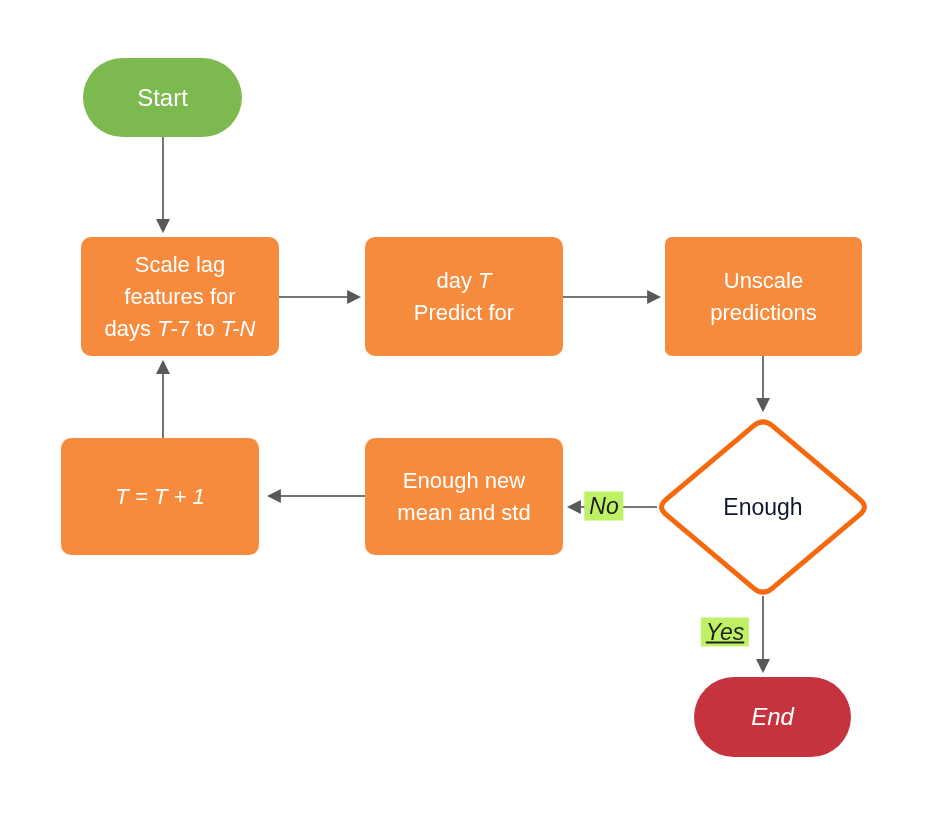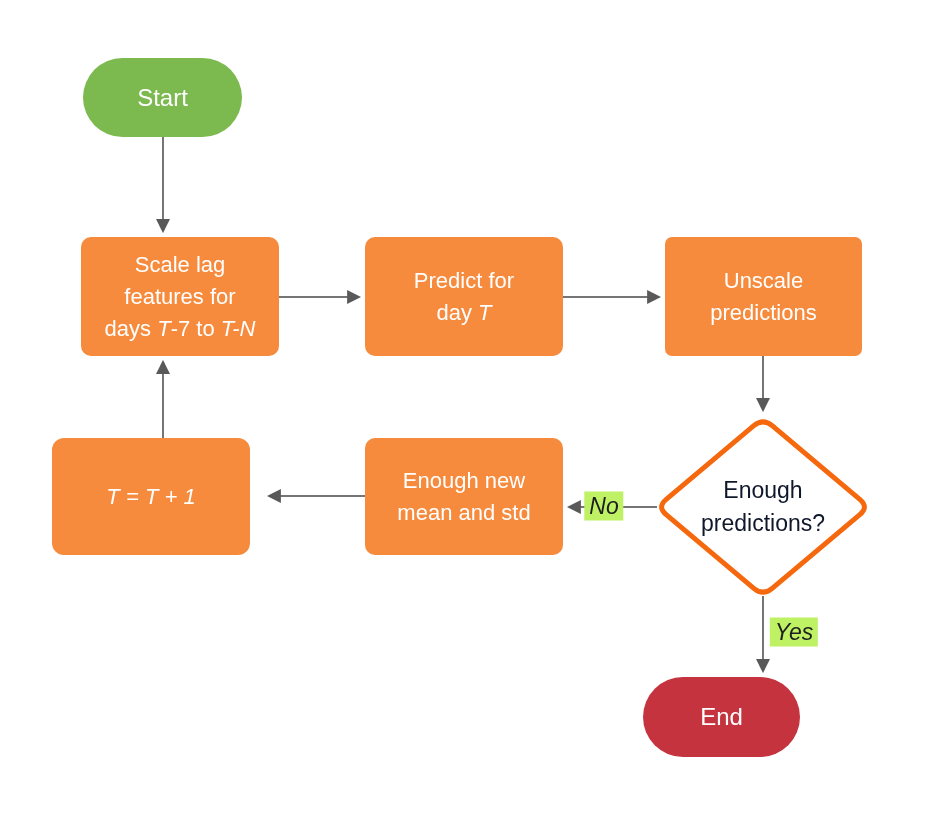--- a/index.html
+++ b/index.html
@@ -92,52 +92,51 @@
   <div class="node process" style="left:81px; top:237px; width:198px; height:119px;">
     <div>
       <span class="ln"><span>Scale lag</span></span>
       <span class="ln"><span>features for</span></span>
       <span class="ln"><span>days </span><em>T</em><span>-7 to </span><em>T-N</em></span>
     </div>
   </div>
 
   <div class="node process" style="left:365px; top:237px; width:198px; height:119px;">
     <div>
+      <span class="ln"><span>day </span><em>T</em></span>
       <span class="ln"><span>Predict for</span></span>
-      <span class="ln"><span>day </span><em>T</em></span>
     </div>
   </div>
 
   <div class="node process" style="left:665px; top:237px; width:197px; height:119px;border-radius:7px;">
     <div>
       <span class="ln"><span>Unscale</span></span>
       <span class="ln"><span>predictions</span></span>
     </div>
   </div>
 
-  <div class="node process" style="left:52px; top:438px; width:198px; height:117px;border-radius:12px;">
+  <div class="node process" style="left:61px; top:438px; width:198px; height:117px;">
     <div>
       <em>T</em><em> = </em><em>T</em><em> + 1</em>
     </div>
   </div>
 
   <div class="node process" style="left:365px; top:438px; width:198px; height:117px;">
     <div>
       <span class="ln"><span>Enough new</span></span>
       <span class="ln"><span>mean and std</span></span>
     </div>
   </div>
 
   <div class="decision-label" style="left:673px; top:470px; width:180px; height:74px;">
     <div>
       <span class="ln"><span>Enough</span></span>
-      <span class="ln"><span>predictions?</span></span>
     </div>
   </div>
 
   <div class="edge-label" style="left:604px; top:506px;">No</div>
-  <div class="edge-label" style="left:794px; top:632px;">Yes</div>
+  <div class="edge-label" style="left:725px; top:632px;text-decoration:underline;">Yes</div>
 
-  <div class="node terminator end-node" style="left:643px; top:677px; width:157px; height:80px;">
+  <div class="node terminator end-node" style="left:694px; top:677px; width:157px; height:80px;font-style:italic;">
     <span>End</span>
   </div>
 
 </div>
 
 </body></html>

